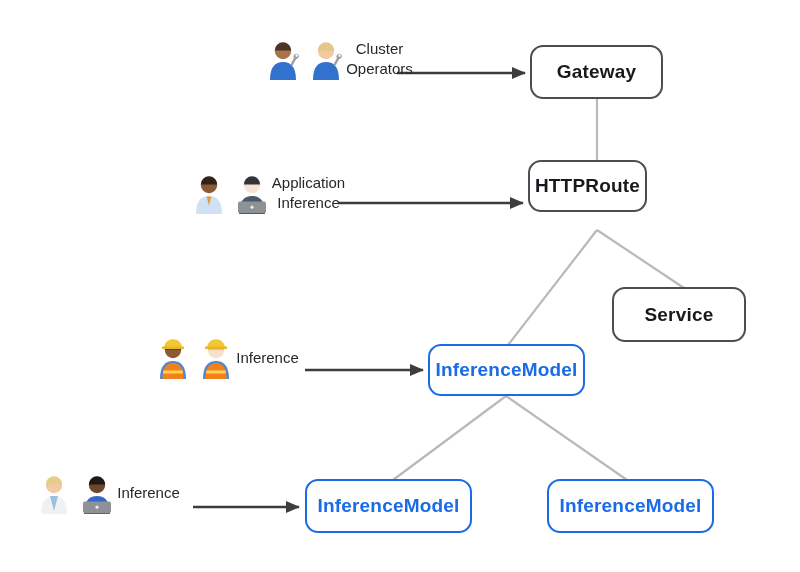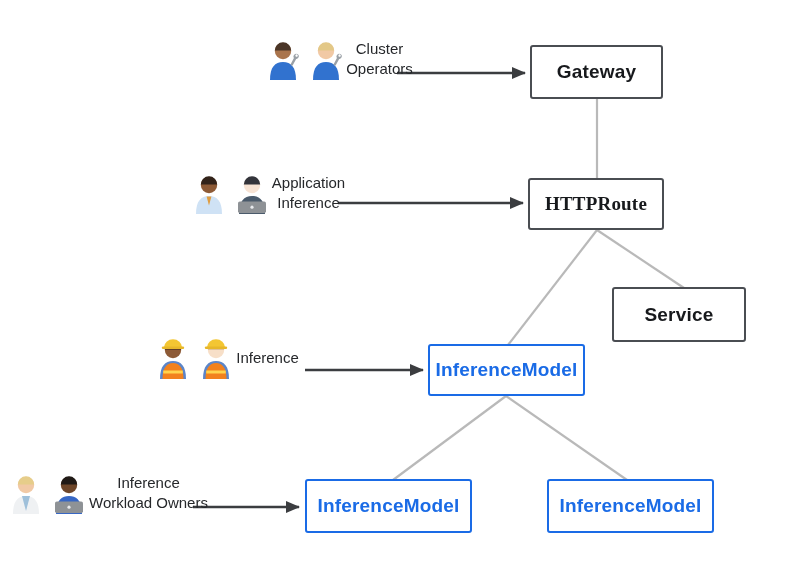--- a/index.html
+++ b/index.html
@@ -3,21 +3,21 @@
 <meta charset="utf-8">
 <style>
   html,body{margin:0;padding:0;background:#ffffff;}
   .canvas{
     position:relative;width:800px;height:572px;background:#ffffff;overflow:hidden;
     font-family:"Liberation Sans","DejaVu Sans",sans-serif;
   }
   .overlay{position:absolute;left:0;top:0;width:800px;height:572px;}
   .node{
     position:absolute;display:flex;align-items:center;justify-content:center;
-    background:#ffffff;border-radius:3px;font-weight:bold;font-size:19px;
+    background:#ffffff;border-radius:13px;font-weight:bold;font-size:19px;
     letter-spacing:.2px;box-sizing:border-box;
   }
   .node.dark{border:2.5px solid #4a4d52;color:#17191c;}
   .node.blue{border:2.5px solid #1a6be6;color:#1a6be6;}
   .actor{position:absolute;display:flex;align-items:center;justify-content:center;}
   .figures{display:flex;flex-direction:row;gap:3px;height:44px;}
   .actor-label{
     margin-top:2px;text-align:center;font-size:15px;line-height:20px;color:#26282b;
     white-space:nowrap;
   }
@@ -44,21 +44,21 @@
 
     <g stroke="#3b3d40" stroke-width="2.4">
       <line x1="397" y1="73" x2="525" y2="73" marker-end="url(#arrowhead)"></line>
       <line x1="338" y1="203" x2="523" y2="203" marker-end="url(#arrowhead)"></line>
       <line x1="305" y1="370" x2="423" y2="370" marker-end="url(#arrowhead)"></line>
       <line x1="193" y1="507" x2="299" y2="507" marker-end="url(#arrowhead)"></line>
     </g>
   </svg>
 
   <div class="node dark" style="left:530px;top:45px;width:133px;height:54px;">Gateway</div>
-  <div class="node dark" style="left:528px;top:178px;width:136px;height:52px;font-family:Liberation Serif, serif;">HTTPRoute</div>
+  <div class="node dark" style="left:528px;top:160px;width:119px;height:52px;">HTTPRoute</div>
   <div class="node dark" style="left:612px;top:287px;width:134px;height:55px;">Service</div>
   <div class="node blue" style="left:428px;top:344px;width:157px;height:52px;">InferenceModel</div>
   <div class="node blue" style="left:305px;top:479px;width:167px;height:54px;">InferenceModel</div>
   <div class="node blue" style="left:547px;top:479px;width:167px;height:54px;">InferenceModel</div>
 
   <div class="actor" style="left:252px;top:36px;width:172px;">
     <div class="figures">
         <svg viewBox="0 0 40 44" width="40" height="44" xmlns="http://www.w3.org/2000/svg">
           <path d="M7,44 C7,31 12,26 20,26 C28,26 33,31 33,44 Z" fill="#3172cf"></path>
           <circle cx="20" cy="15" r="8.2" fill="#a9744c"></circle>
@@ -147,17 +147,16 @@
         <svg viewBox="0 0 40 44" width="40" height="44" xmlns="http://www.w3.org/2000/svg">
           <path d="M7,44 C7,31 12,26 20,26 C28,26 33,31 33,44 Z" fill="#3767c4"></path>
           <circle cx="20" cy="15" r="8.2" fill="#6e4629"></circle>
           <path d="M11.8,14.5 A8.2,8.2 0 0 1 28.2,14.5 Z" fill="#201a16"></path>
           <rect x="6" y="31.5" width="28" height="11.5" rx="1.8" fill="#8e9296"></rect>
           <circle cx="20" cy="37.2" r="1.6" fill="#e8eaed"></circle>
         </svg>
       </div>
     <div class="actor-label">
       <div>Inference</div>
-      <div>Workload Owners</div>
     </div>
   </div>
 
 </div>
 
 </body></html>

